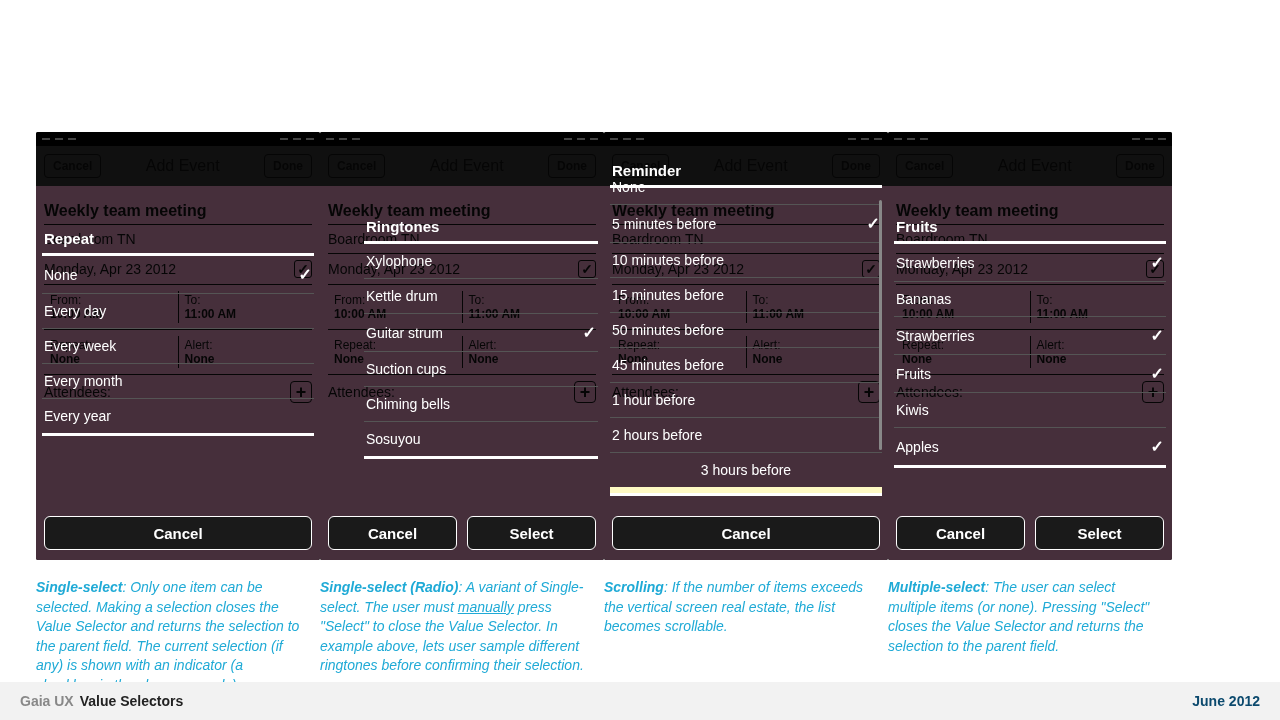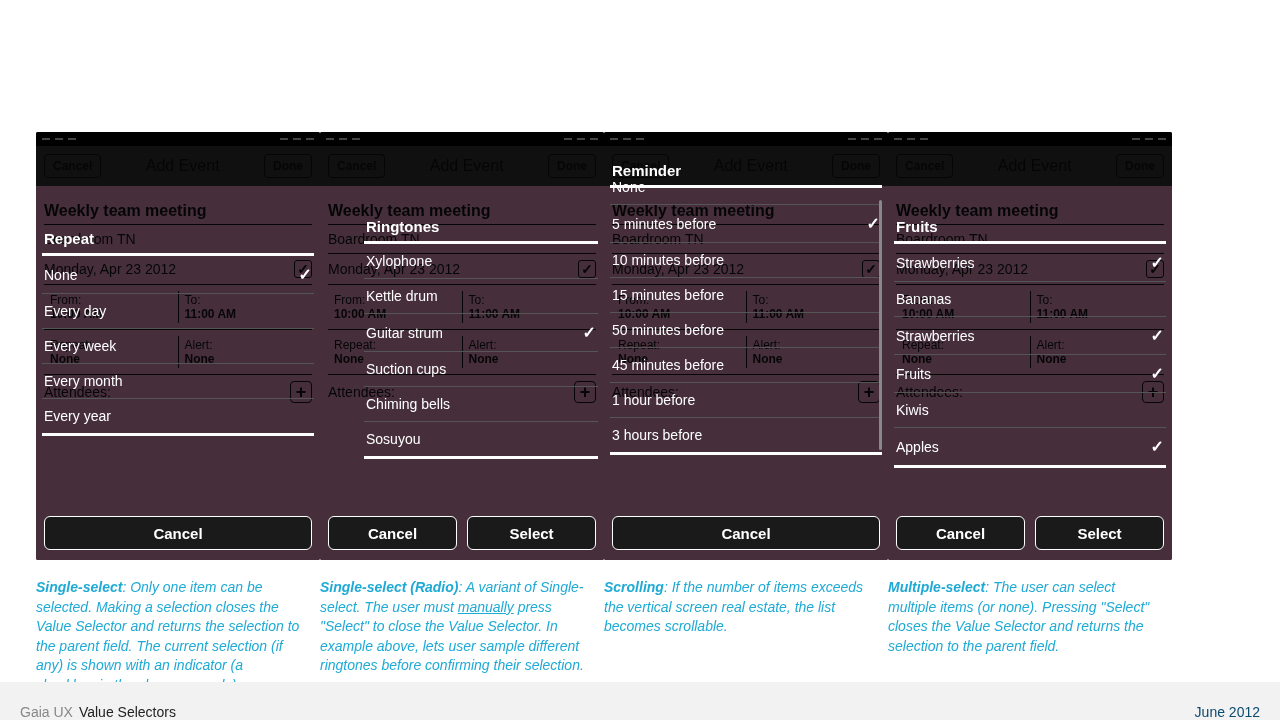--- a/index.html
+++ b/index.html
@@ -34,30 +34,30 @@
   .check { font-size: 16px; font-weight: 700; }
 
   .btnrow { position: absolute; left: 8px; right: 8px; bottom: 10px; display:flex; gap:10px; }
   .btn { flex:1; border: 1.5px solid #fff; color:#fff; background:#1a1a1a; border-radius:6px; height:34px; display:flex; align-items:center; justify-content:center; font-weight:700; font-size:15px; }
   .scroll-thumb { position:absolute; right:0; width:3px; background:#888; border-radius:2px; }
 
   .caption { margin-top: 18px; font-size: 14px; line-height: 1.4; color: #1faad6; font-style: italic; }
   .caption b { font-weight: 700; font-style: italic; }
   .caption u { text-decoration: underline; }
 
-  .footer { position:absolute; left:0; right:0; bottom:0; height:38px; background:#f2f2f2; display:flex; align-items:flex-end; padding:0 20px; font-size:14px; color:#888; }
+  .footer { position:absolute; left:0; right:0; bottom:0; height:38px; background:#f2f2f2; display:flex; align-items:center; padding:0 20px; font-size:14px; color:#888;font-weight:bold; }
   .footer .crumb { color:#222; margin-left:6px; }
   .footer .date { margin-left:auto; color:#0c4a6e; }
 
   
   .phone3 .selector { top: 24px; }
   .phone1 .selector { top: 92px; }
   .phone2 .selector { top: 80px; margin-left: 38px; }
   .phone4 .selector { top: 80px; }
-  .phone3 .opt:last-of-type { border-bottom: 1px solid #fef9c3; } 
+  .phone3 .opt:last-of-type { border-bottom: 7px solid #fef9c3; justify-content: center; } 
   .phone3 .spill { height:3px; background:#fff; margin-top:-1px;}
 </style>
 </head>
 <body>
 
 <div class="canvas">
   <div class="phones">
 
     <div class="phone-col">
       <div class="phone phone1">
@@ -264,20 +264,23 @@
                   <span>15 minutes before</span>
                 </div>
                 <div class="opt">
                   <span>50 minutes before</span>
                 </div>
                 <div class="opt">
                   <span>45 minutes before</span>
                 </div>
                 <div class="opt">
                   <span>1 hour before</span>
+                </div>
+                <div class="opt">
+                  <span>2 hours before</span>
                 </div>
                 <div class="opt">
                   <span>3 hours before</span>
                 </div>
               </div>
             <div class="spill"></div>
             <div class="scroll-thumb" style="top:30px; height:250px;"></div>
           </div>
         </div>
         <div class="btnrow">

